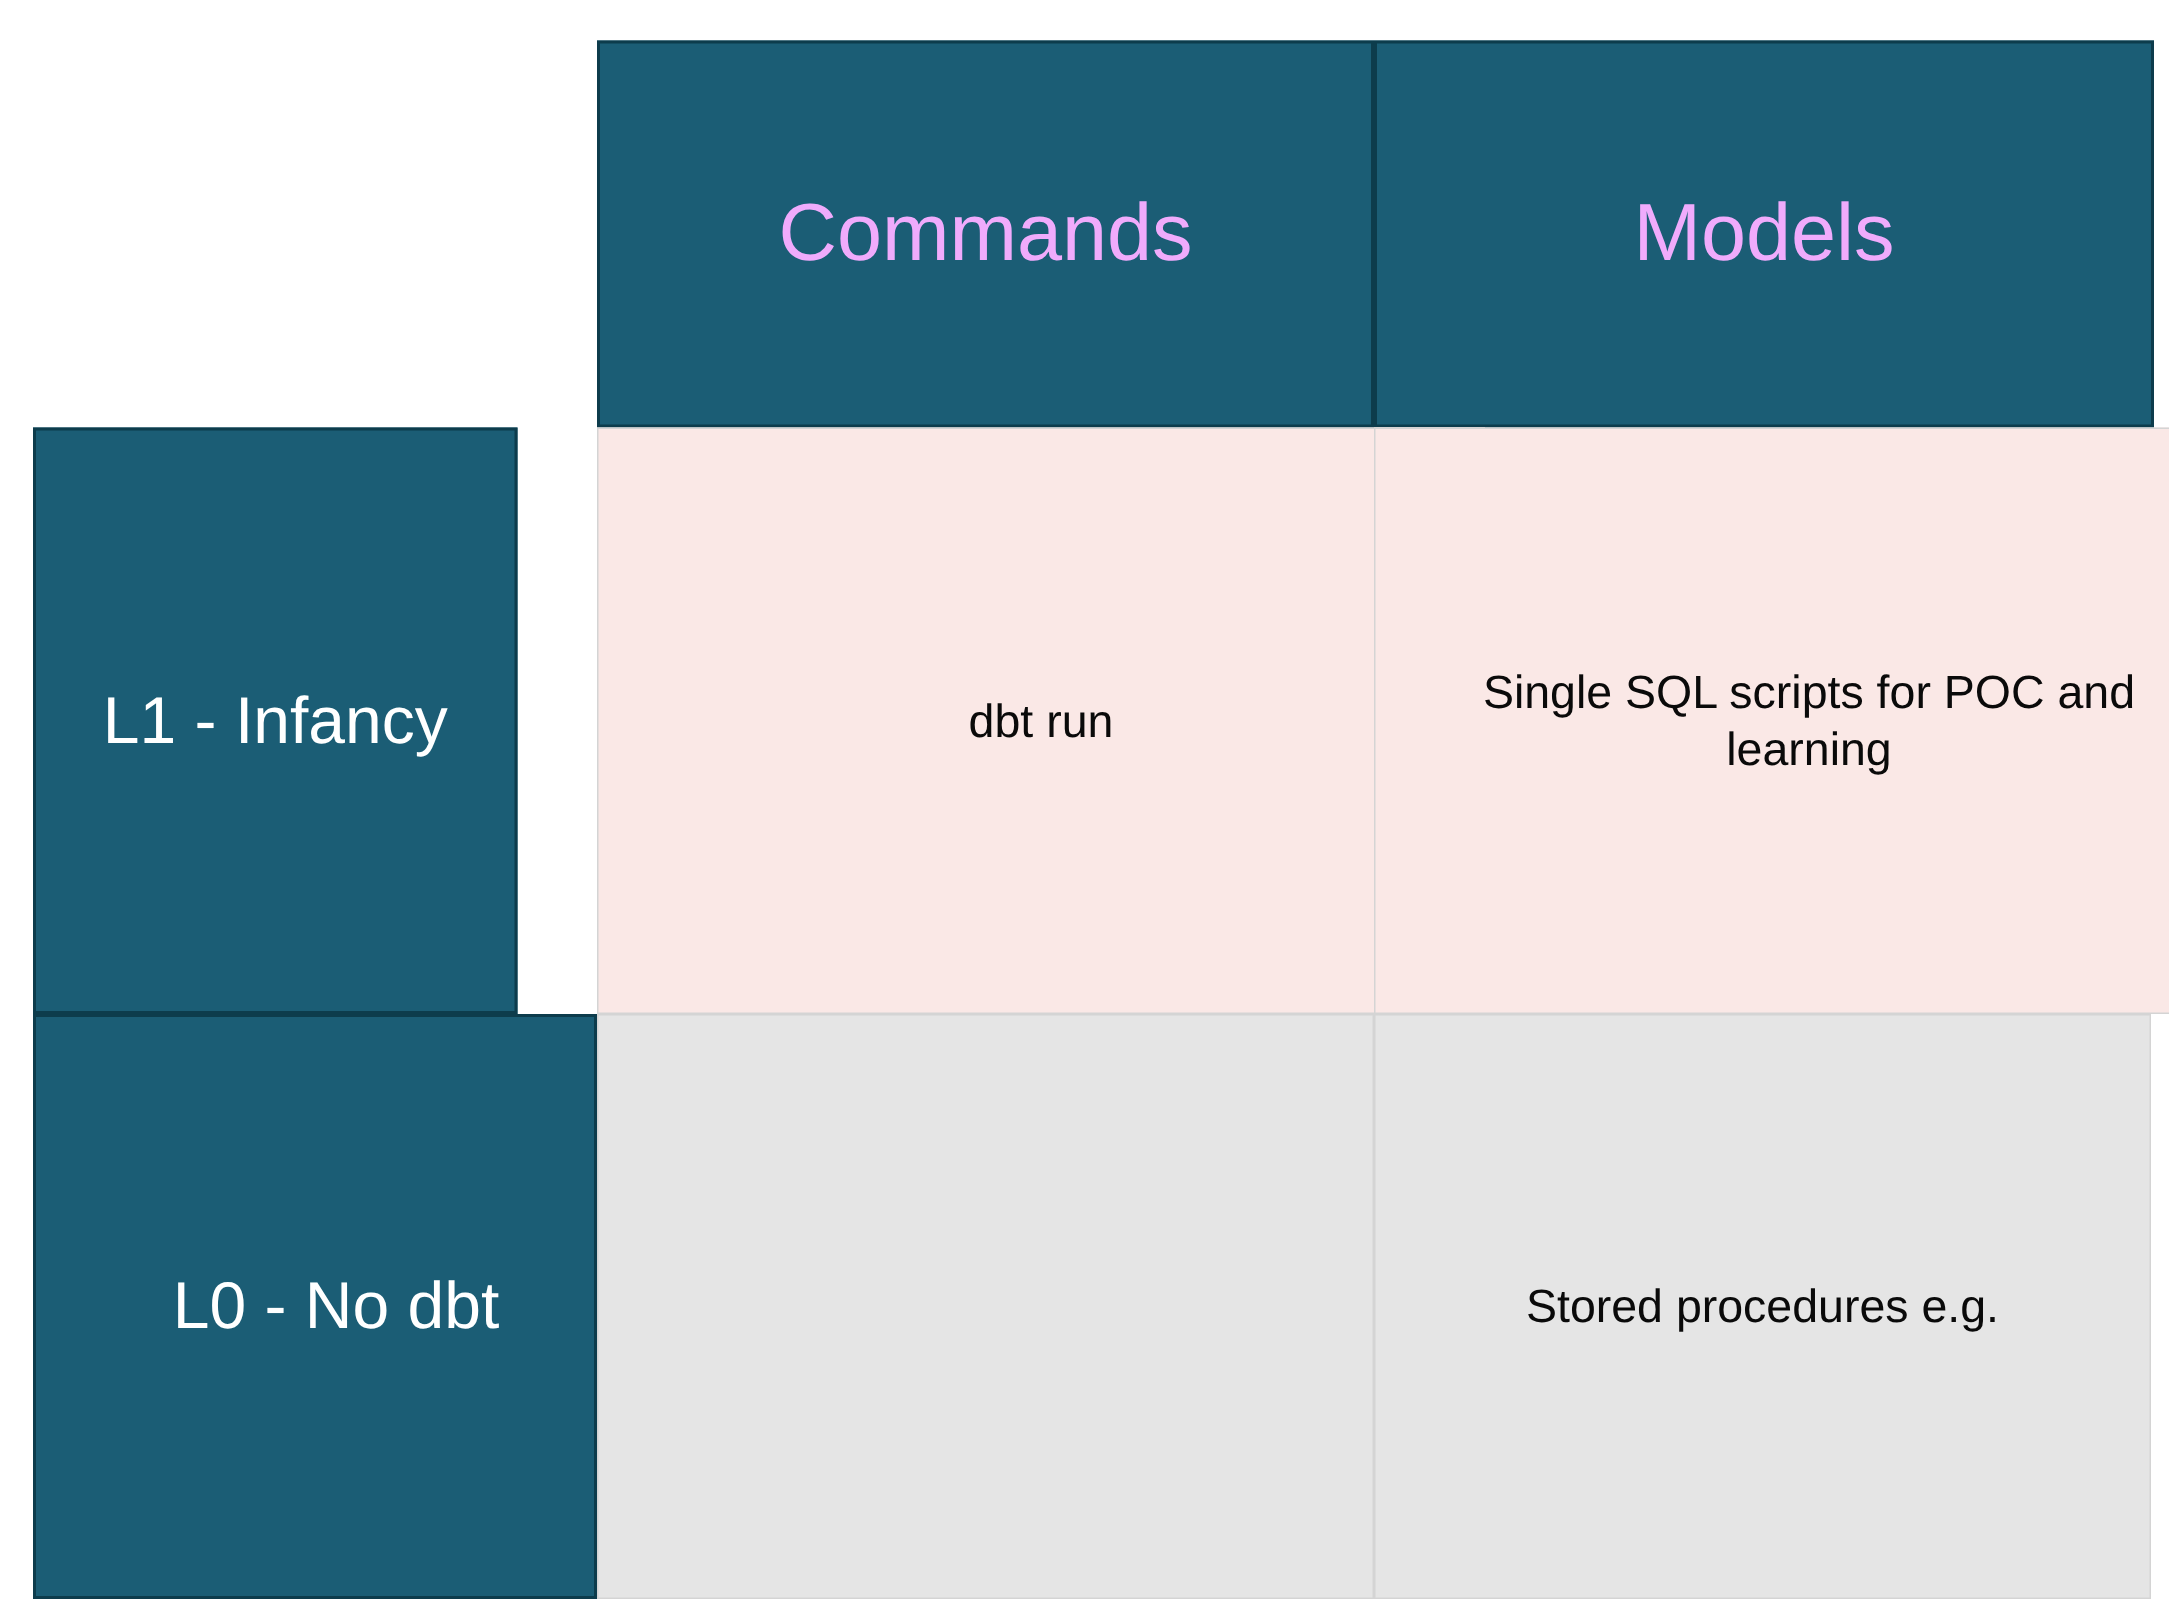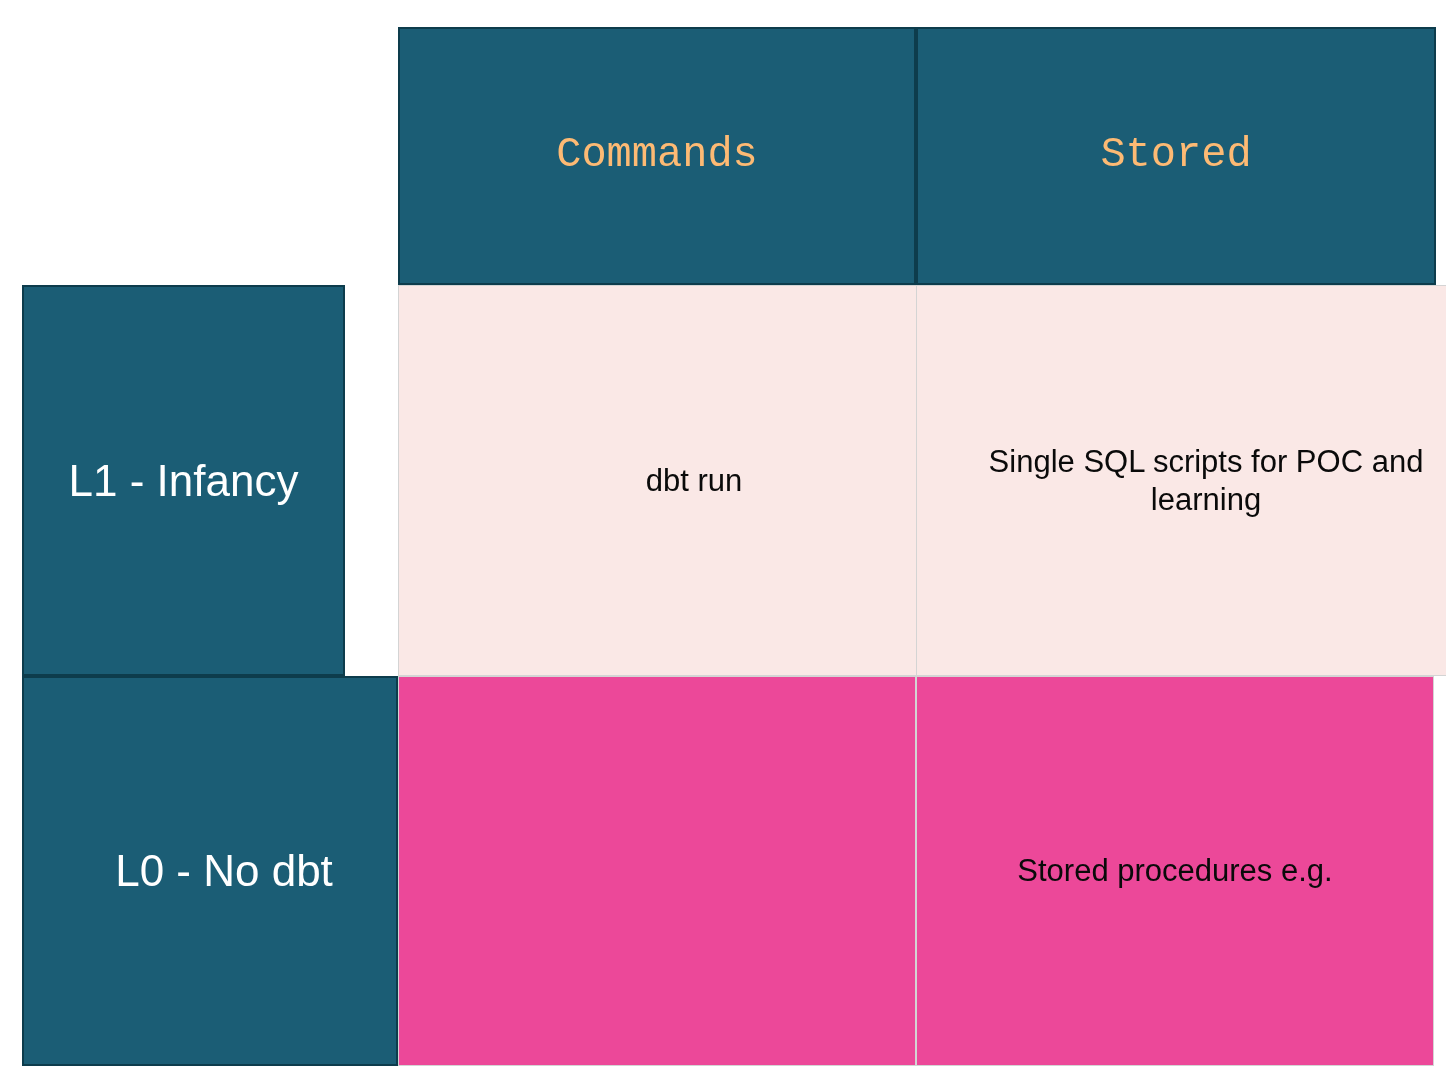--- a/index.html
+++ b/index.html
@@ -28,44 +28,43 @@
     align-items: center;
     justify-content: center;
     text-align: center;
     line-height: 1.22;
   }
 
   
   .col-head {
     background: #1B5D75;
     border: 2px solid #0D3C4C;
-    color: #fdba74;
-    font-size: 42px;
+    color: #f0abfc;
+    font-size: 54px;
     font-weight: 400;
-    font-family: Liberation Mono, monospace;
   }
 
   
   .row-head {
     background: #1B5D75;
     border: 2px solid #0D3C4C;
     color: #ffffff;
     font-size: 44px;
     font-weight: 400;
   }
 
   
   .body-cell {
     border: 1px solid #D4D4D4;
     color: #0a0a0a;
     font-size: 31px;
     font-weight: 400;
   }
   .body-cell.tint-pink { background: #FAE8E6; }
-  .body-cell.tint-plain { background: #ec4899; }
+  .body-cell.tint-plain { background: #e5e5e5; }
 
   .cell-text {
     display: block;
     padding: 0 18px;
     max-width: 100%;
   }
 
   
   .ch-commands { left: 398px;  top: 27px;  width: 518px; height: 258px; }
   .ch-models   { left: 916px;  top: 27px;  width: 520px; height: 258px; }
@@ -85,21 +84,21 @@
 
   <div class="cell corner" style="left:22px; top:27px; width:376px; height:258px;">
     <span class="cell-text"></span>
   </div>
 
   <div class="cell col-head ch-commands">
     <span class="cell-text">Commands</span>
   </div>
 
   <div class="cell col-head ch-models">
-    <span class="cell-text">Stored</span>
+    <span class="cell-text">Models</span>
   </div>
 
   <div class="cell row-head rh-l1">
     <span class="cell-text">L1 - Infancy</span>
   </div>
 
   <div class="cell body-cell tint-pink bc-r1c1">
     <span class="cell-text">dbt run</span>
   </div>
 

